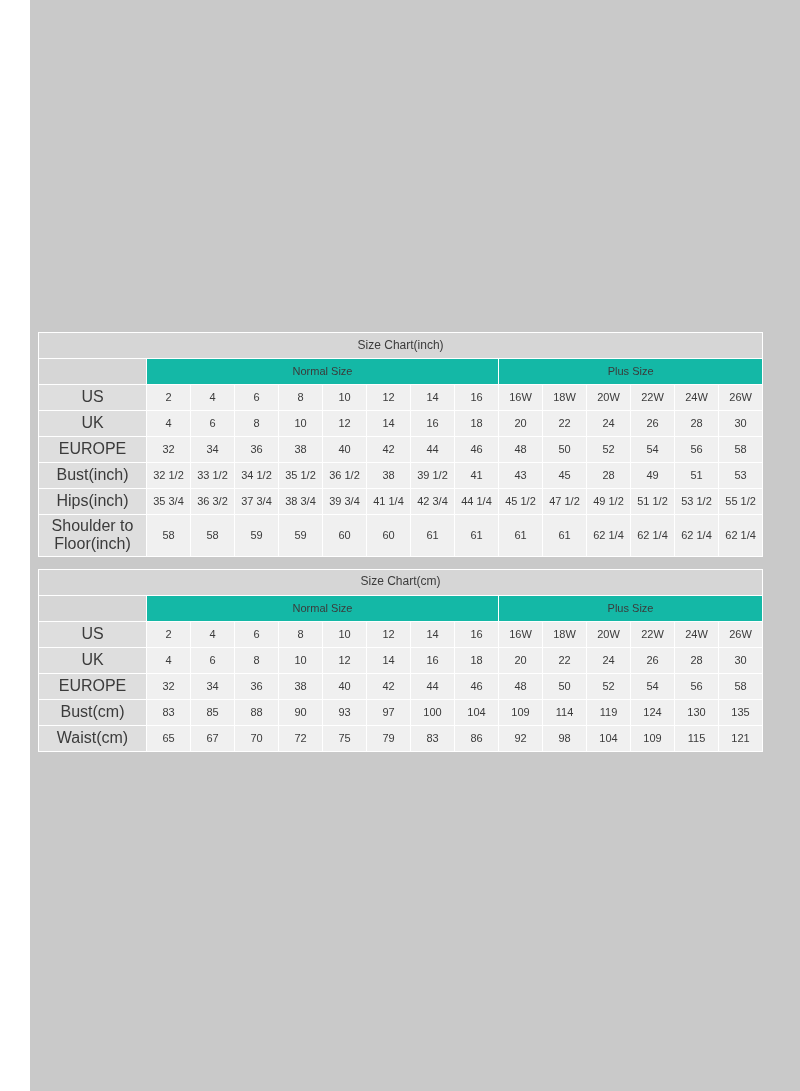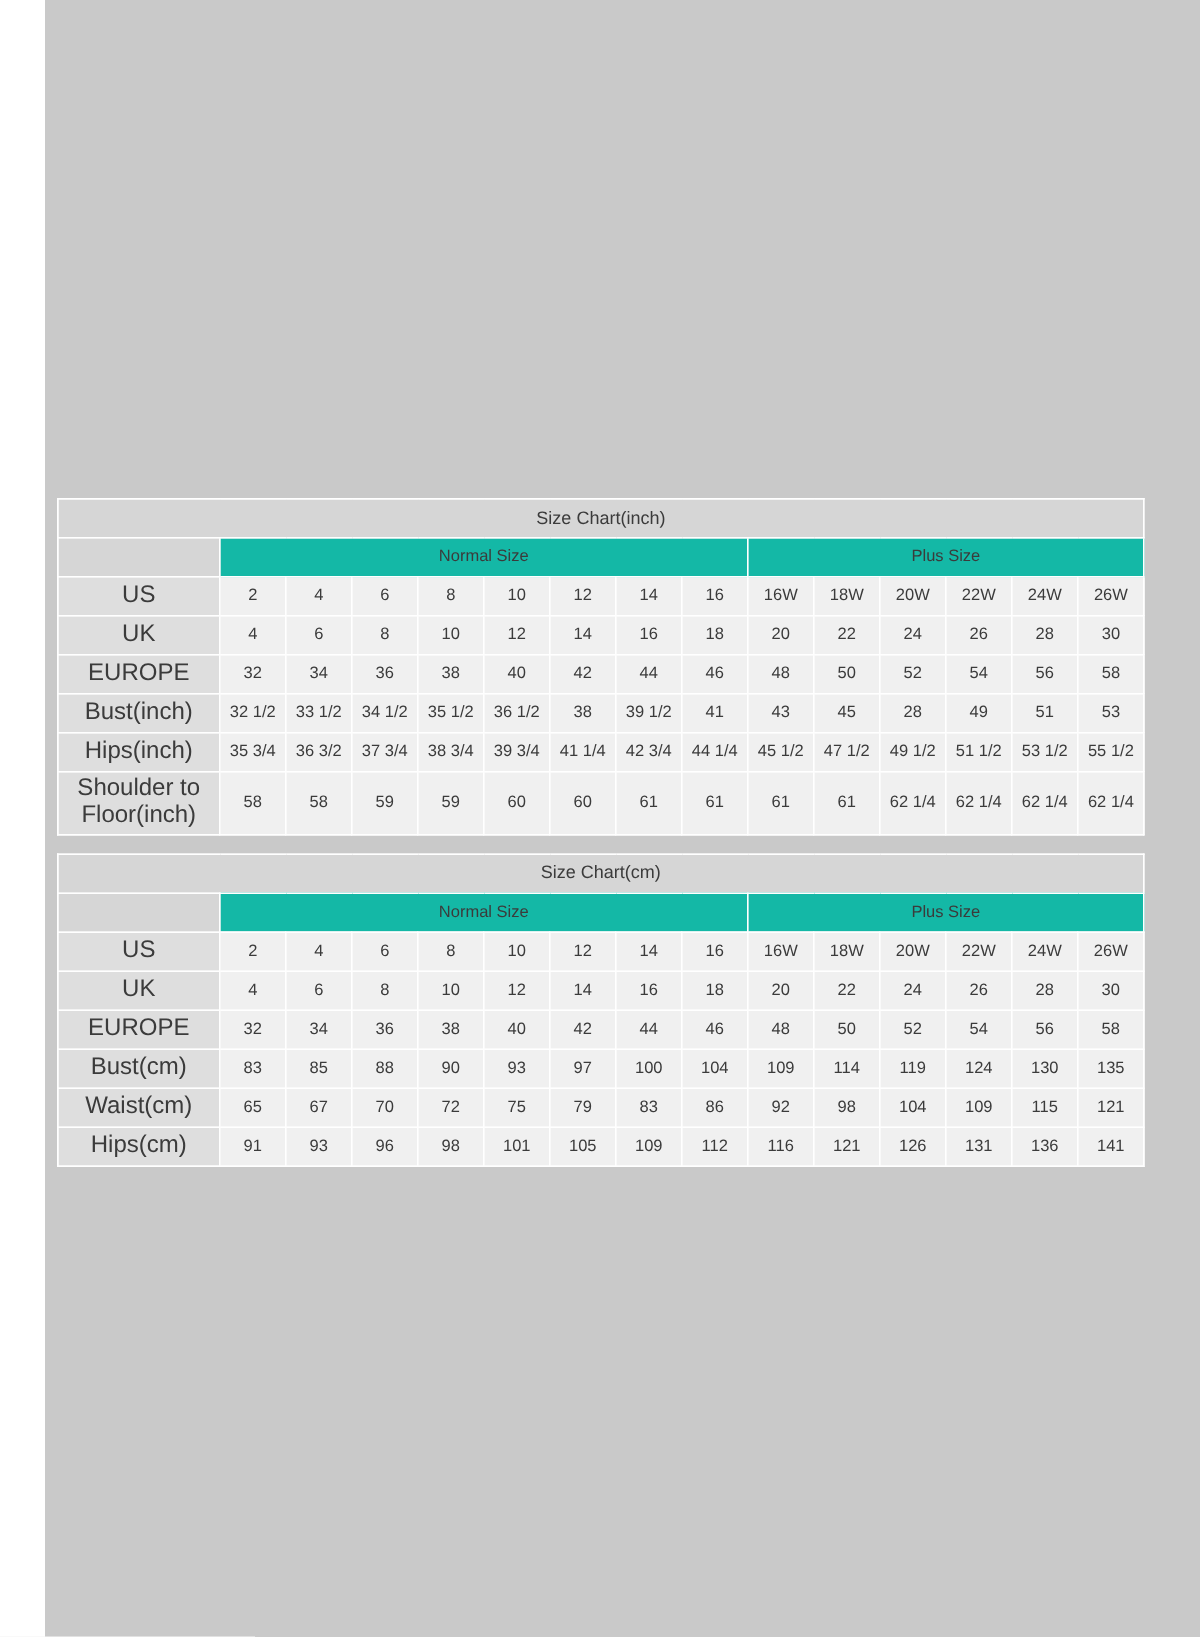--- a/index.html
+++ b/index.html
@@ -334,33 +334,16 @@
             <td class="data-cell">79</td>
             <td class="data-cell">83</td>
             <td class="data-cell">86</td>
             <td class="data-cell">92</td>
             <td class="data-cell">98</td>
             <td class="data-cell">104</td>
             <td class="data-cell">109</td>
             <td class="data-cell">115</td>
             <td class="data-cell">121</td>
           </tr>
-          <tr>
-            <td class="row-label">Hips(cm)</td>
-            <td class="data-cell">91</td>
-            <td class="data-cell">93</td>
-            <td class="data-cell">96</td>
-            <td class="data-cell">98</td>
-            <td class="data-cell">101</td>
-            <td class="data-cell">105</td>
-            <td class="data-cell">109</td>
-            <td class="data-cell">112</td>
-            <td class="data-cell">116</td>
-            <td class="data-cell">121</td>
-            <td class="data-cell">126</td>
-            <td class="data-cell">131</td>
-            <td class="data-cell">136</td>
-            <td class="data-cell">141</td>
-          </tr>
         </tbody>
       </table>
     </div>
 </div>
 
 </body></html>

